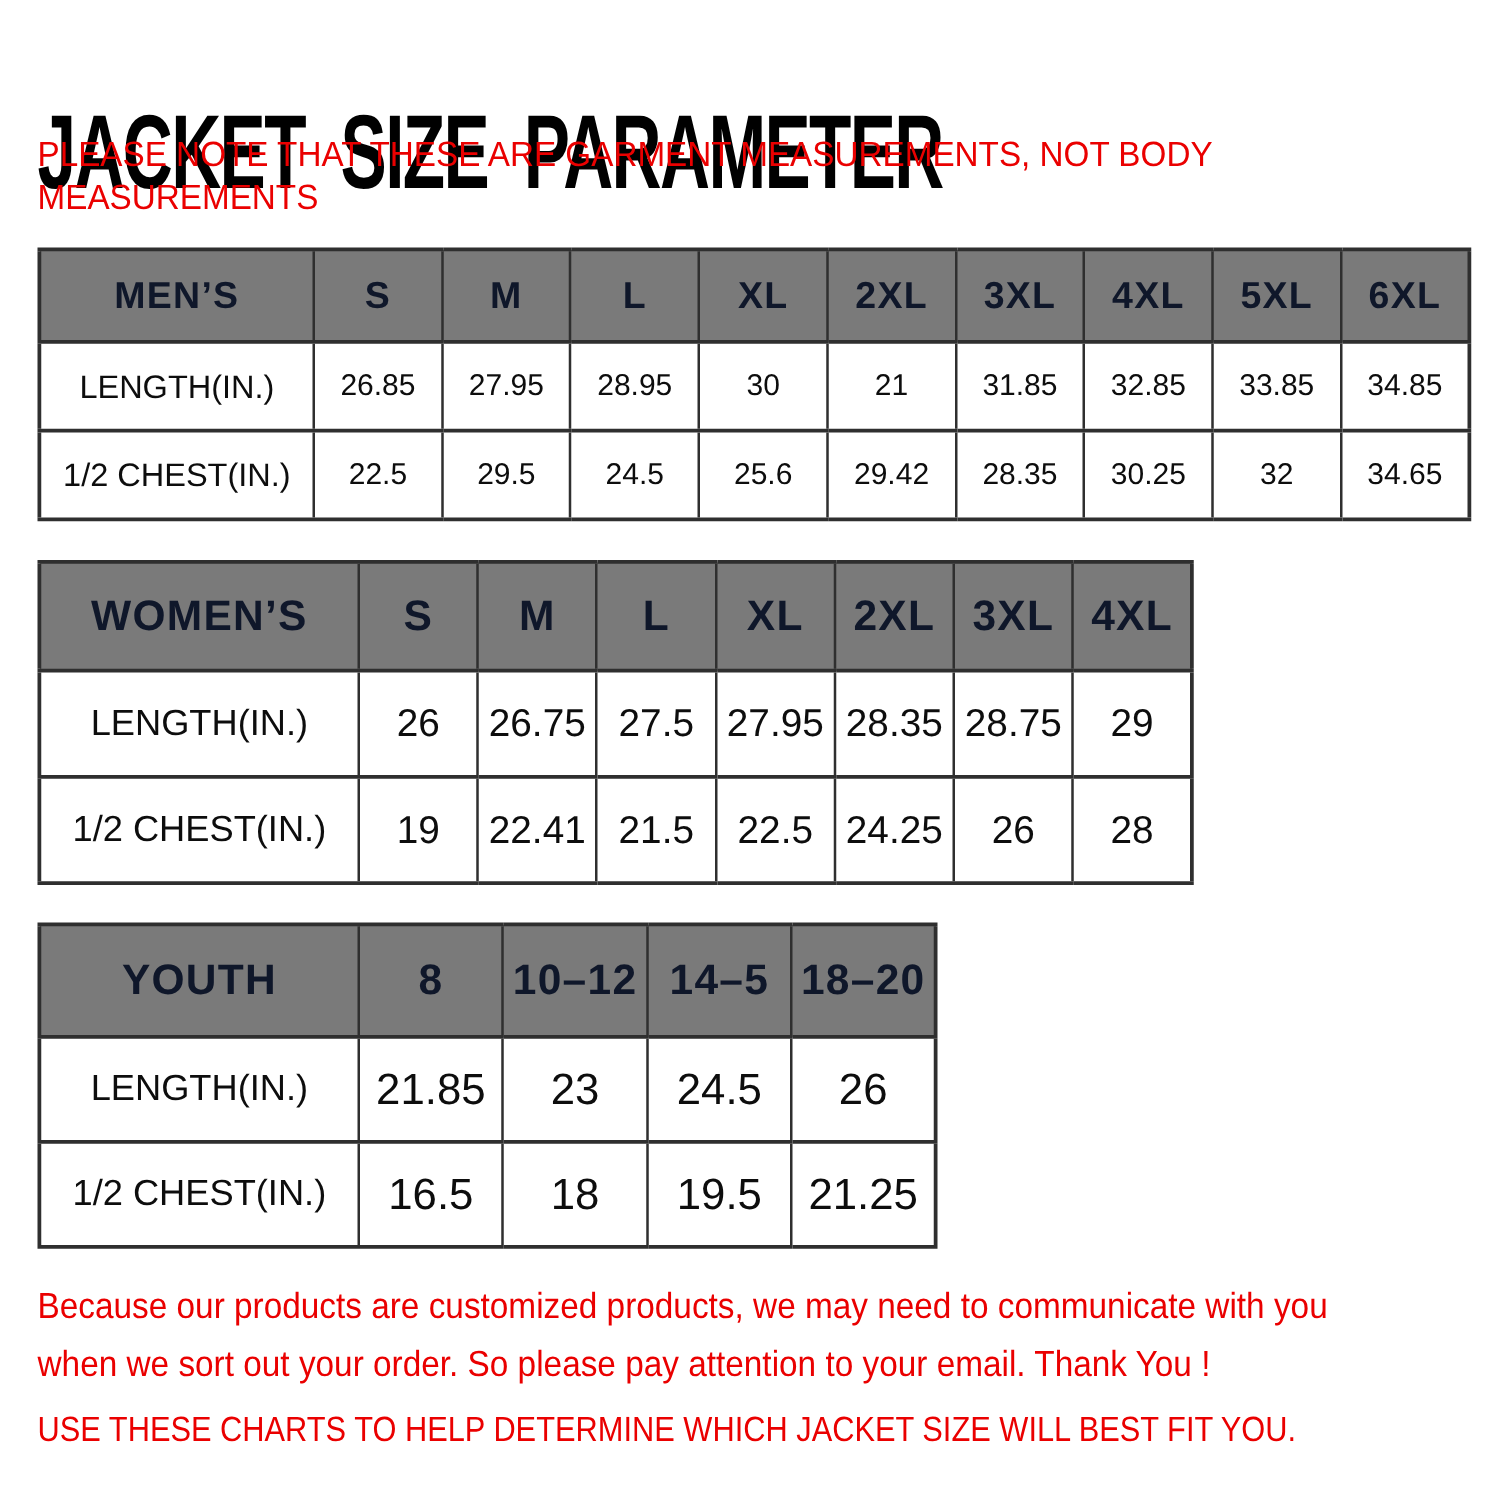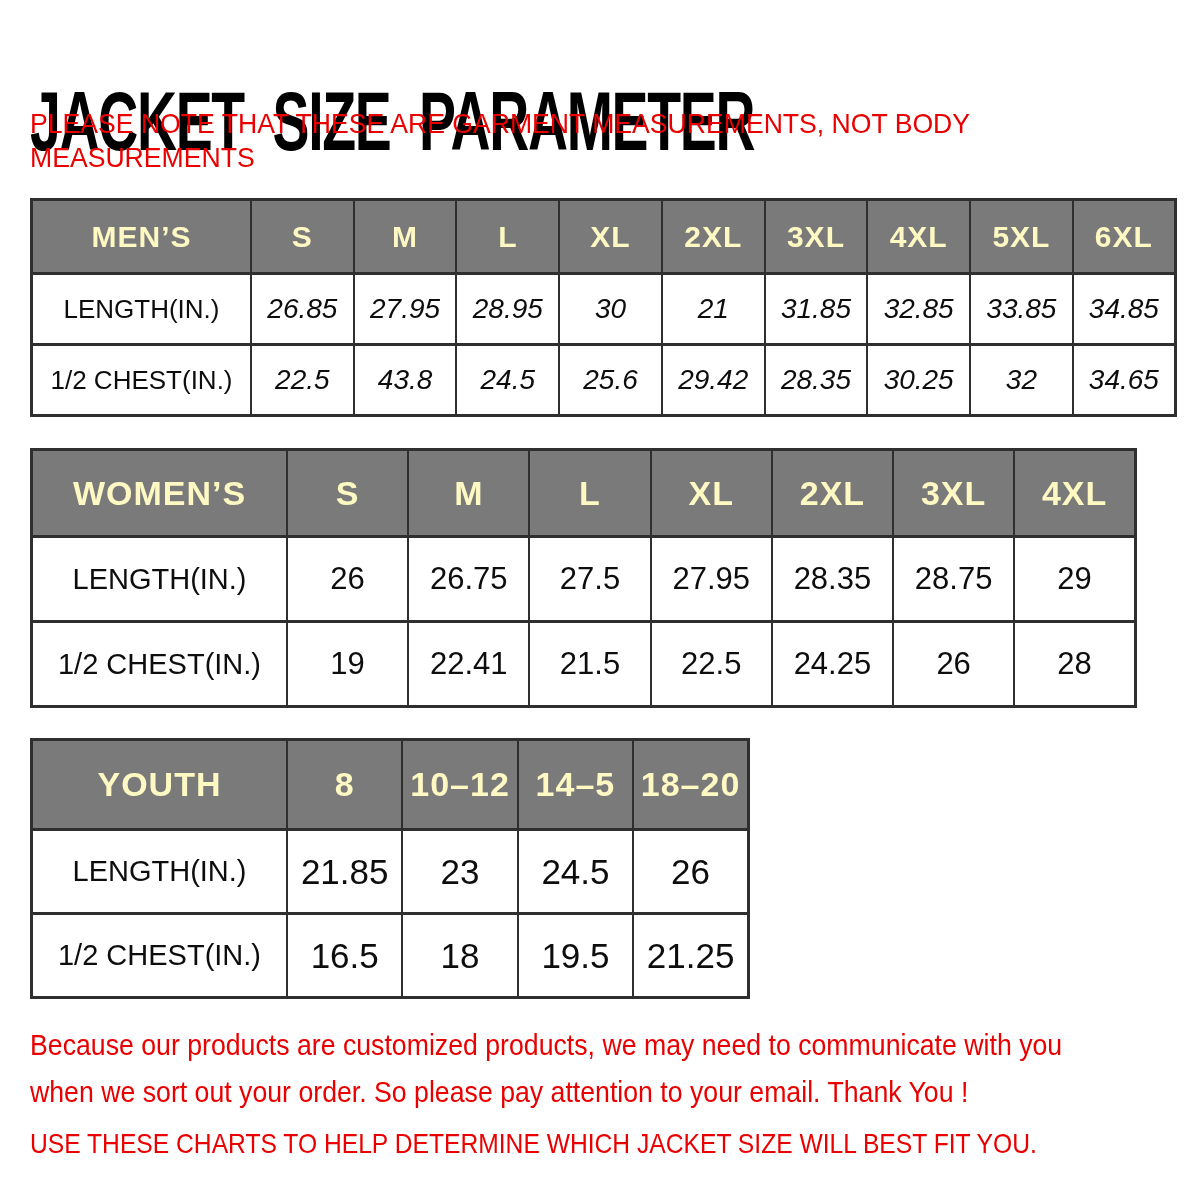--- a/index.html
+++ b/index.html
@@ -51,36 +51,36 @@
     border: 2px solid #2f2f2f;
     border-top-width: 3px;
     border-bottom-width: 3px;
     text-align: center;
     vertical-align: middle;
     padding: 0;
     color: #0d0d0d;
   }
   .size-table thead th {
     background: #7a7a7a;
-    color: #fef9c3;
+    color: #0f172a;
     font-weight: 600;
     letter-spacing: 1px;
   }
 
   
   #table-mens { left: 30px; top: 198px; width: 1147px; }
   #table-mens thead tr { height: 74px; }
   #table-mens tbody tr { height: 71px; }
   #table-mens .group-cell { width: 217px; font-size: 30px; }
   #table-mens thead th { font-size: 30px; }
   #table-mens .label-cell { font-size: 26px; font-weight: 500; }
-  #table-mens .value-cell { font-size: 28px; font-style: italic; }
-
-  
-  #table-womens { left: 30px; top: 448px; width: 1107px; }
+  #table-mens .value-cell { font-size: 24px; }
+
+  
+  #table-womens { left: 30px; top: 448px; width: 925px; }
   #table-womens thead tr { height: 87px; }
   #table-womens tbody tr { height: 85px; }
   #table-womens .group-cell { width: 253px; font-size: 34px; }
   #table-womens thead th { font-size: 34px; }
   #table-womens .label-cell { font-size: 29px; font-weight: 500; }
   #table-womens .value-cell { font-size: 31px; }
 
   
   #table-youth { left: 30px; top: 738px; width: 720px; }
   #table-youth thead tr { height: 90px; }
@@ -146,21 +146,21 @@
           <td class="value-cell">30</td>
           <td class="value-cell">21</td>
           <td class="value-cell">31.85</td>
           <td class="value-cell">32.85</td>
           <td class="value-cell">33.85</td>
           <td class="value-cell">34.85</td>
         </tr>
         <tr>
           <td class="label-cell">1/2 CHEST(IN.)</td>
           <td class="value-cell">22.5</td>
-          <td class="value-cell">43.8</td>
+          <td class="value-cell">29.5</td>
           <td class="value-cell">24.5</td>
           <td class="value-cell">25.6</td>
           <td class="value-cell">29.42</td>
           <td class="value-cell">28.35</td>
           <td class="value-cell">30.25</td>
           <td class="value-cell">32</td>
           <td class="value-cell">34.65</td>
         </tr>
       </tbody>
     </table>

